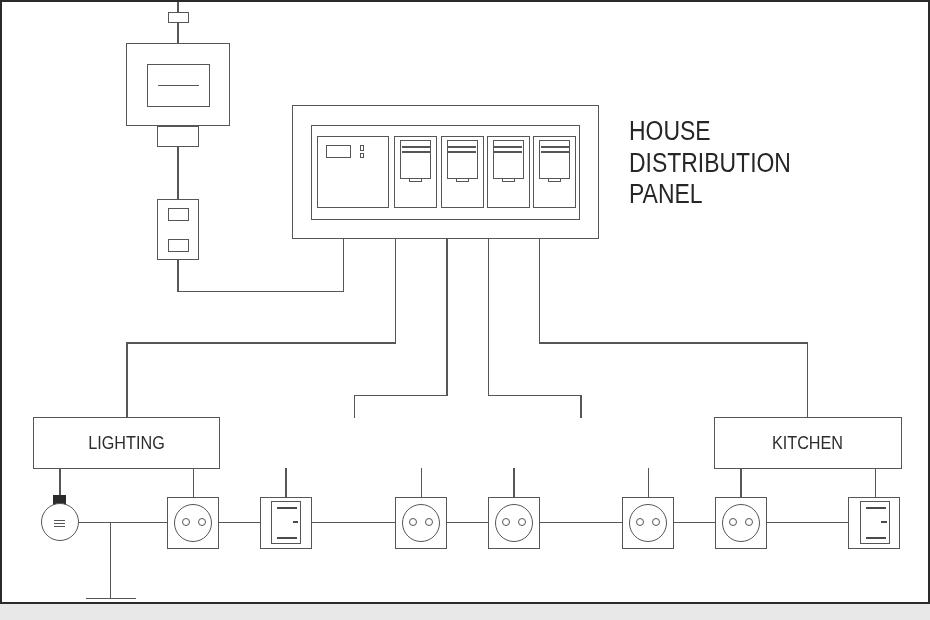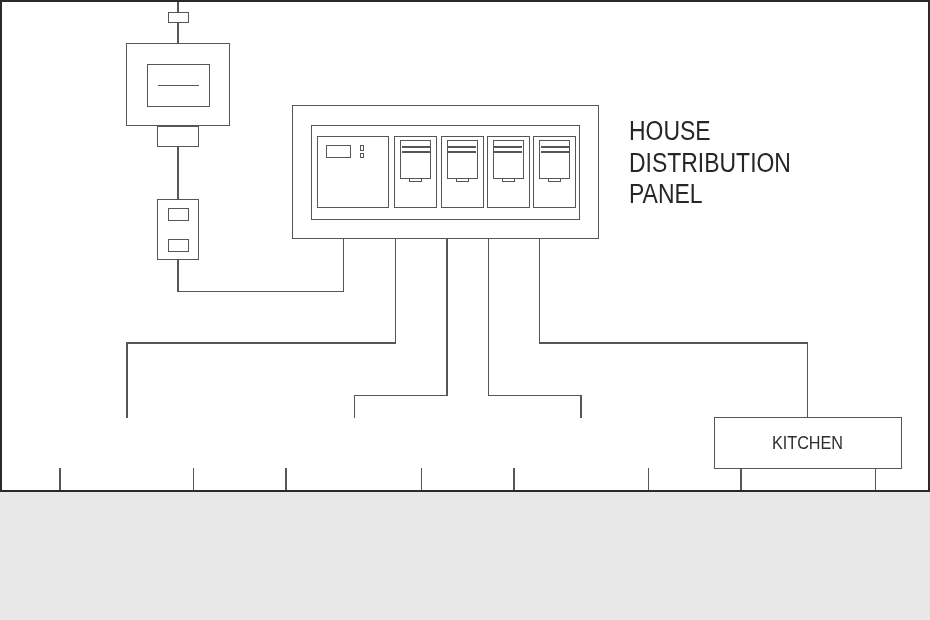--- a/index.html
+++ b/index.html
@@ -1,18 +1,18 @@
 <!DOCTYPE html>
 <html><head>
 <meta charset="utf-8">
 <style>
   html,body{margin:0;padding:0;background:#e8e8e8;}
   #canvas{
     position:relative;
-    width:930px;height:492px;
+    width:930px;height:604px;
     background:#ffffff;
     border:2px solid #2a2a2a;
     box-sizing:border-box;
     overflow:hidden;
     font-family:"Liberation Sans", sans-serif;
     color:#2d2d2d;
   }
   
   .w{position:absolute;background:#565656;}
   .wh{height:1.5px;}
@@ -114,20 +114,23 @@
   <div class="w wv" style="left:351.5px;top:392.5px;height:23px"></div>
 
   <div class="w wv" style="left:485.5px;top:236px;height:157.5px"></div>
   <div class="w wh" style="left:485.5px;top:392.5px;width:94px"></div>
   <div class="w wv" style="left:578px;top:392.5px;height:23px"></div>
 
   <div class="w wv" style="left:536.5px;top:236px;height:105px"></div>
   <div class="w wh" style="left:536.5px;top:340px;width:269.5px"></div>
   <div class="w wv" style="left:804.5px;top:340px;height:75.5px"></div>
 
+  <div class="cbox" style="left:31px;width:187px">
+    <span>LIGHTING</span>
+  </div>
   <div class="cbox" style="left:711.5px;width:188.5px">
     <span>KITCHEN</span>
   </div>
 
   <div class="w wv" style="left:57px;top:466px;height:27px"></div>
   <div class="w wv" style="left:190.5px;top:466px;height:29px"></div>
   <div class="w wv" style="left:283px;top:466px;height:29px"></div>
   <div class="w wv" style="left:418.5px;top:466px;height:29px"></div>
   <div class="w wv" style="left:511px;top:466px;height:29px"></div>
   <div class="w wv" style="left:645.5px;top:466px;height:29px"></div>

